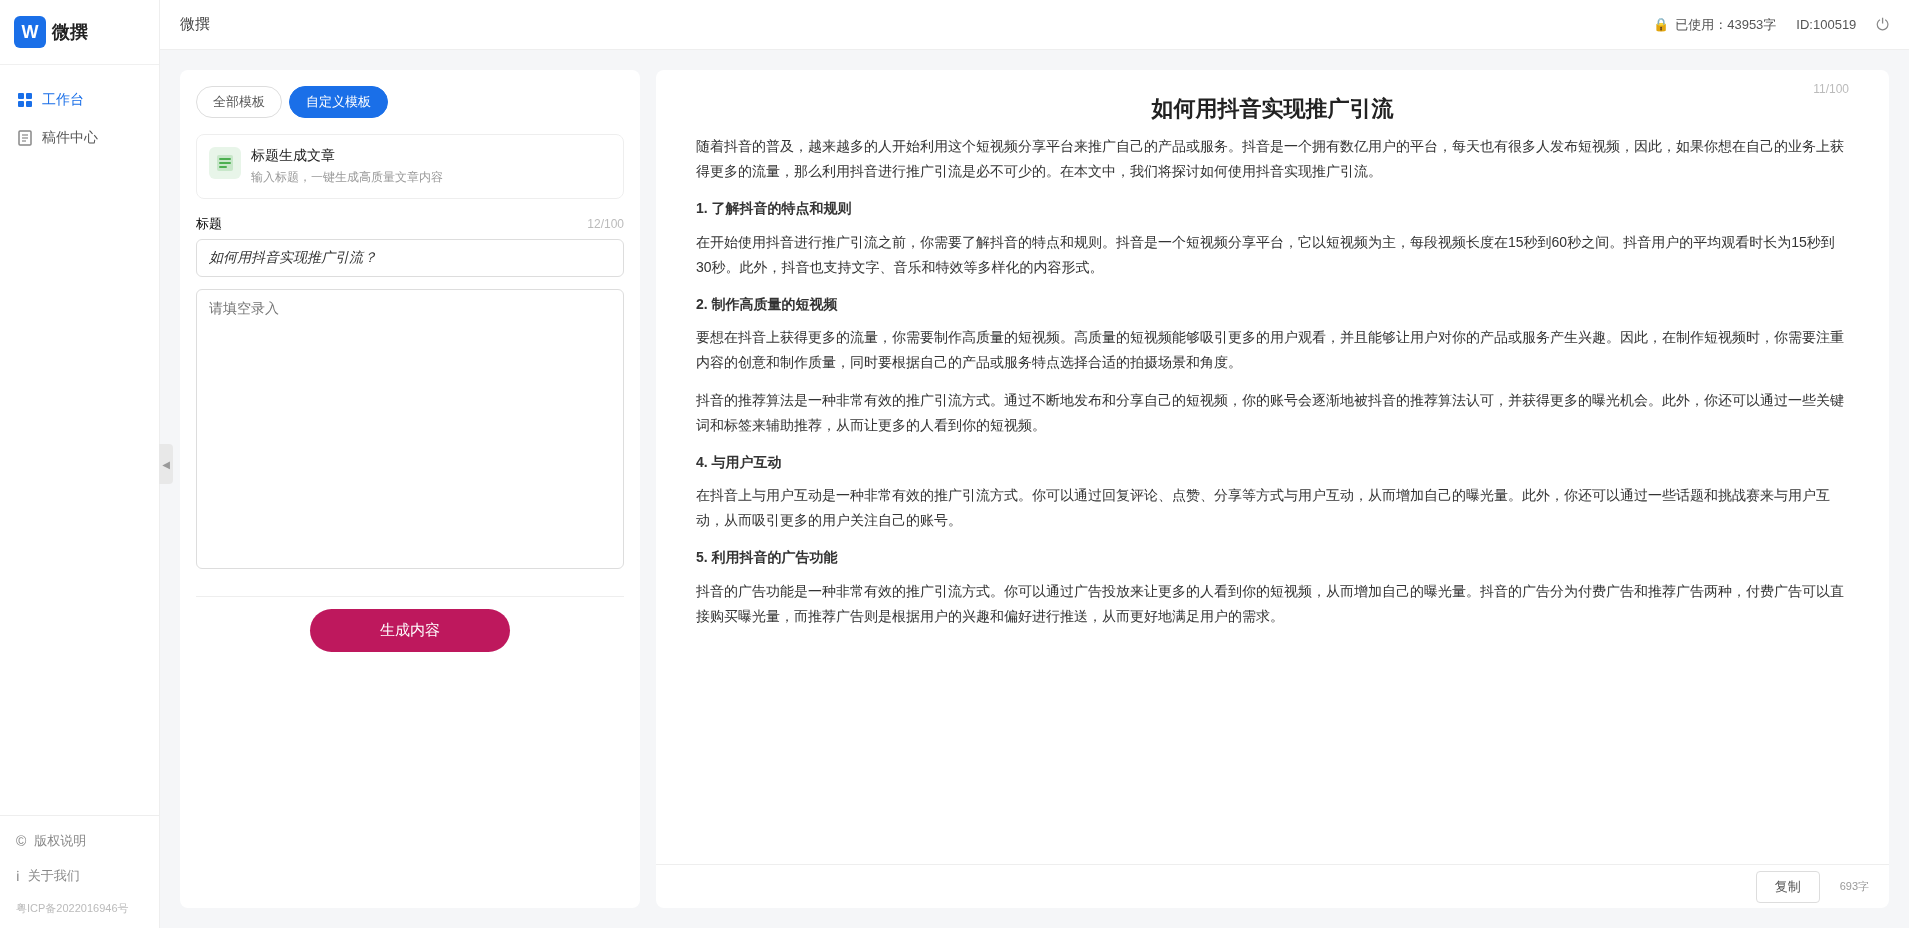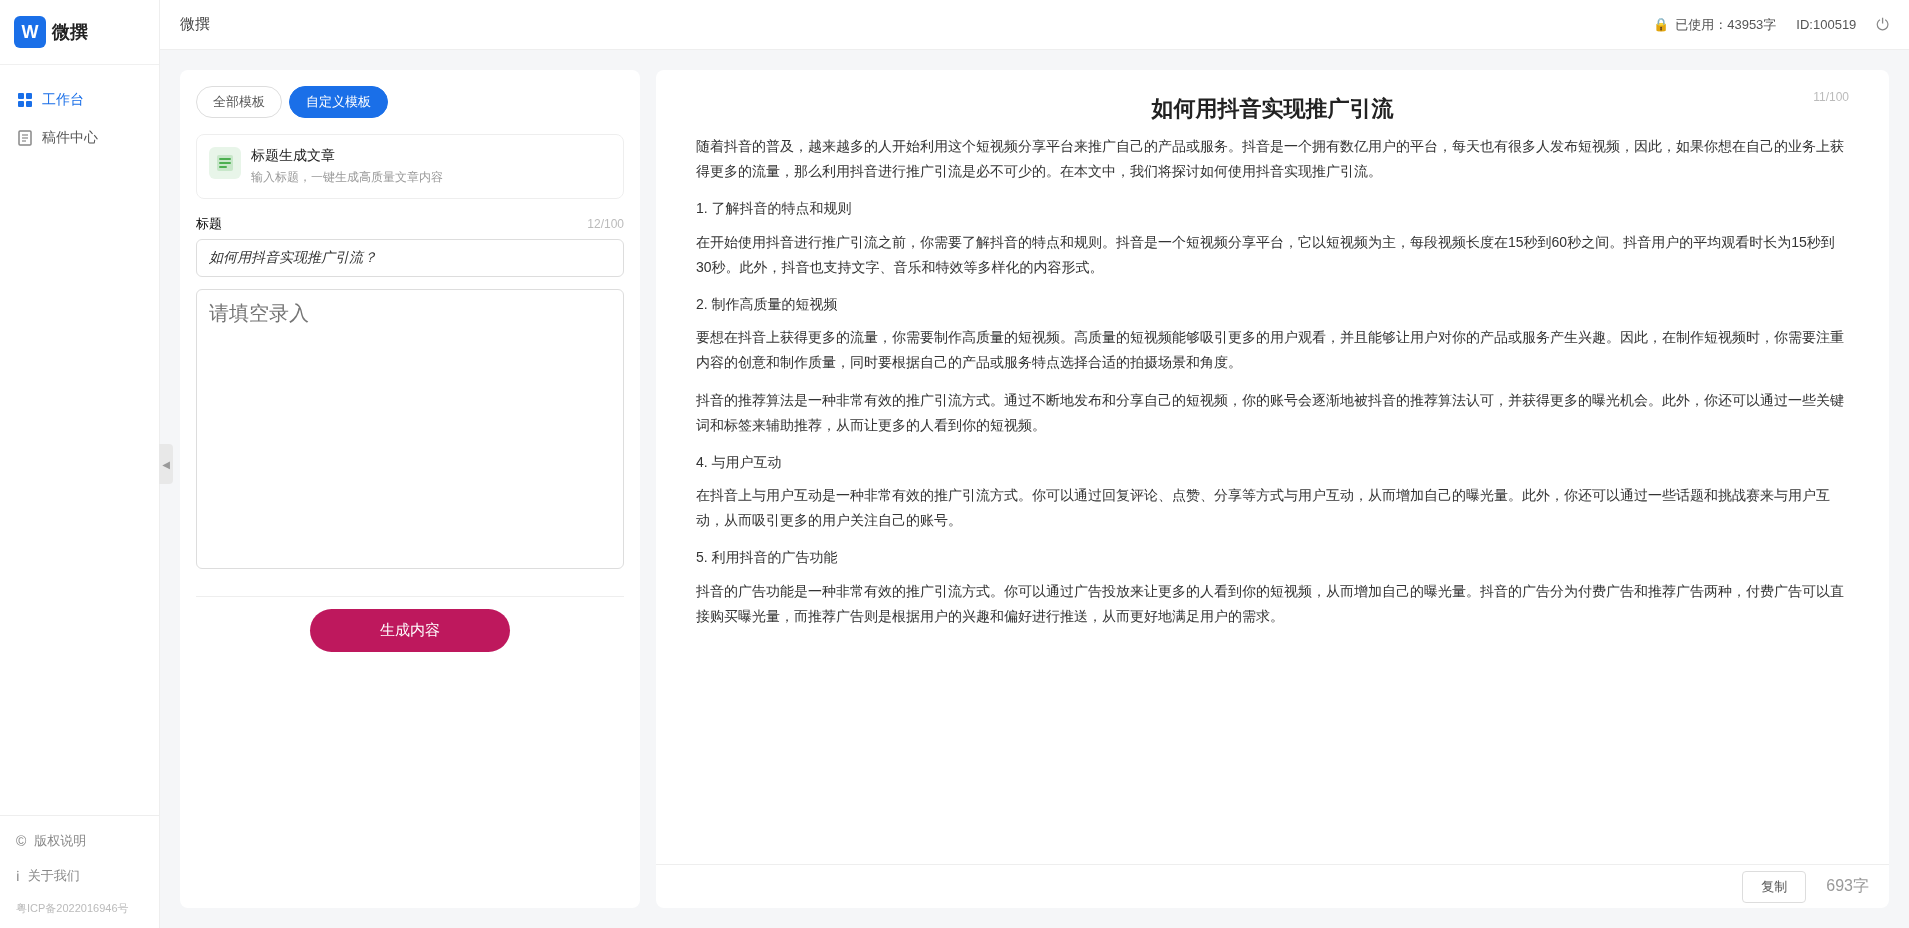--- a/index.html
+++ b/index.html
@@ -156,21 +156,21 @@
       color: #333;
       outline: none;
       resize: none;
       font-style: italic;
     }
     .form-textarea {
       width: 100%;
       padding: 10px 12px;
       border: 1px solid #ddd;
       border-radius: 6px;
-      font-size: 20px;
+      font-size: 14px;
       color: #bbb;
       height: 280px;
       resize: none;
       outline: none;
     }
     .form-section { margin-bottom: 12px; }
 
     .divider { height: 1px; background: #eee; margin: 12px 0; }
 
     .generate-btn {
@@ -203,51 +203,51 @@
       position: relative;
     }
     .article-title {
       font-size: 22px;
       font-weight: 600;
       color: #222;
       text-align: center;
     }
     .page-count {
       position: absolute;
-      right: 40px; top: 20px;
+      right: 40px; top: 12px;
       font-size: 12px; color: #bbb;
     }
     .article-body {
       flex: 1;
       overflow-y: auto;
       padding: 0 40px 20px;
       line-height: 1.8;
       font-size: 14px;
       color: #333;
     }
     .article-body p { margin-bottom: 12px; }
-    .article-body .section-title { font-weight: 400; margin-bottom: 8px; }
+    .article-body .section-title { font-weight: 700; margin-bottom: 8px; }
     .article-footer {
       height: 44px;
       border-top: 1px solid #eee;
       display: flex; align-items: center;
       justify-content: flex-end;
       padding: 0 20px;
       gap: 20px;
     }
     .copy-btn {
       padding: 6px 18px;
       border: 1px solid #ddd;
       border-radius: 4px;
       background: #fff;
       font-size: 13px;
       color: #555;
       cursor: pointer;
     }
-    .word-count { font-size: 16px; color: #999; }
+    .word-count { font-size: 11px; color: #999; }
 
     
     ::-webkit-scrollbar { width: 6px; }
     ::-webkit-scrollbar-track { background: #f5f5f5; }
     ::-webkit-scrollbar-thumb { background: #ddd; border-radius: 3px; }
   </style>
 </head>
 <body>
 
 <div class="sidebar">

